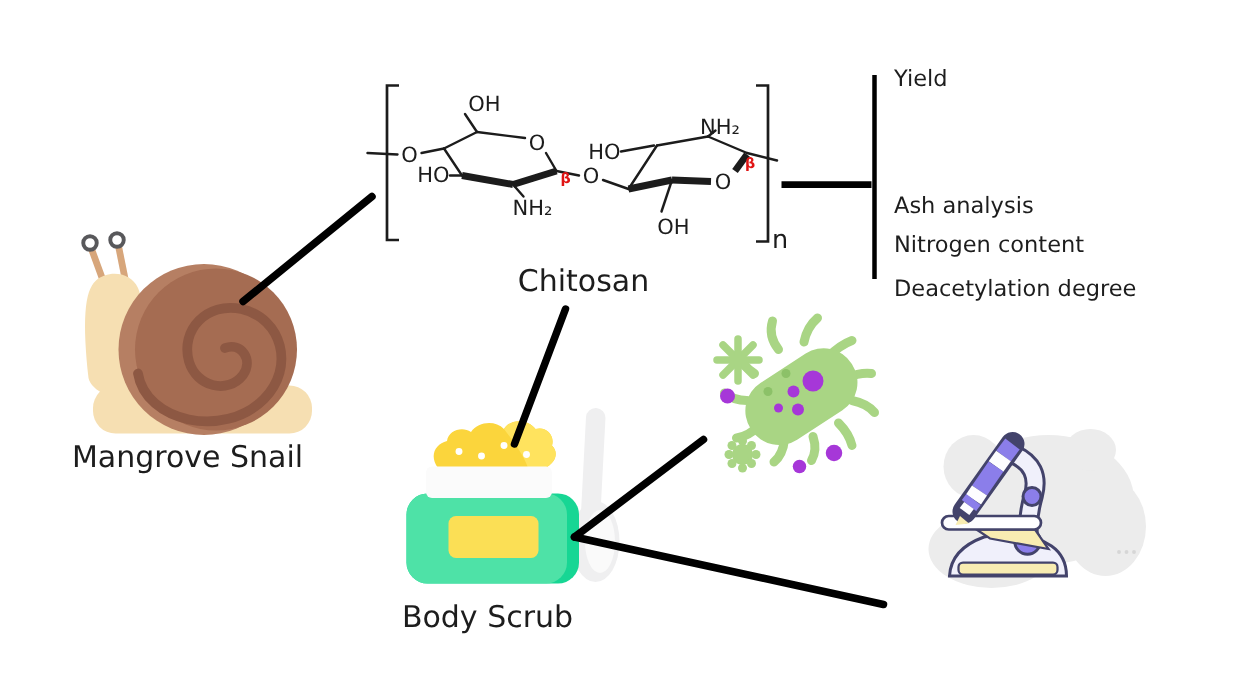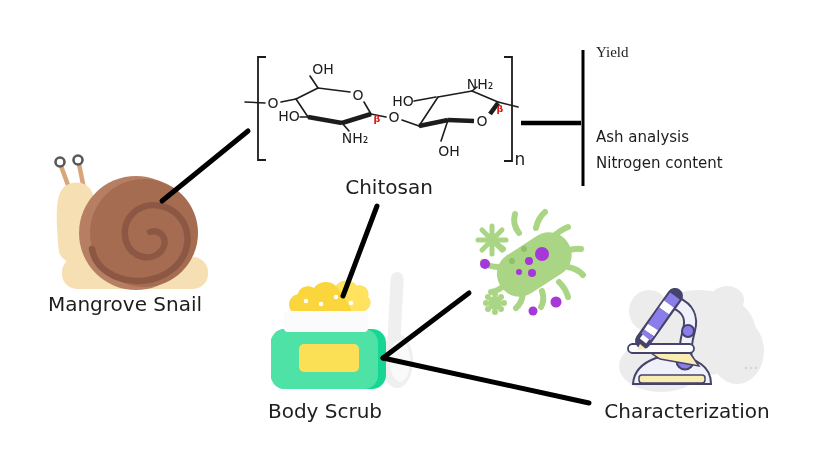--- a/index.html
+++ b/index.html
@@ -223,18 +223,18 @@
       <path class="conn" d="M162,201 L248,131"></path>
       <path class="conn" d="M377,206 L343,296"></path>
       <path class="conn" d="M383,358 L469,293"></path>
       <path class="conn" d="M383,358 L589,403"></path>
     </g>
   </svg>
 
   <div class="label" style="left:125px;top:295px;">Mangrove Snail</div>
   <div class="label" style="left:389px;top:178px;">Chitosan</div>
   <div class="label" style="left:325px;top:402px;">Body Scrub</div>
-  <div class="label" style="left:687px;top:402px;">Characterization</div>
-
-  <div class="prop" style="top:45px;font-family:Liberation Serif, serif;">Yield</div>
+
+  <div class="prop" style="top:45px;">Yield</div>
   <div class="prop" style="top:130px;">Ash analysis</div>
   <div class="prop" style="top:156px;text-align:center;">Nitrogen content</div>
+  <div class="prop" style="top:185px;">Deacetylation degree</div>
 </div>
 
 </body></html>

